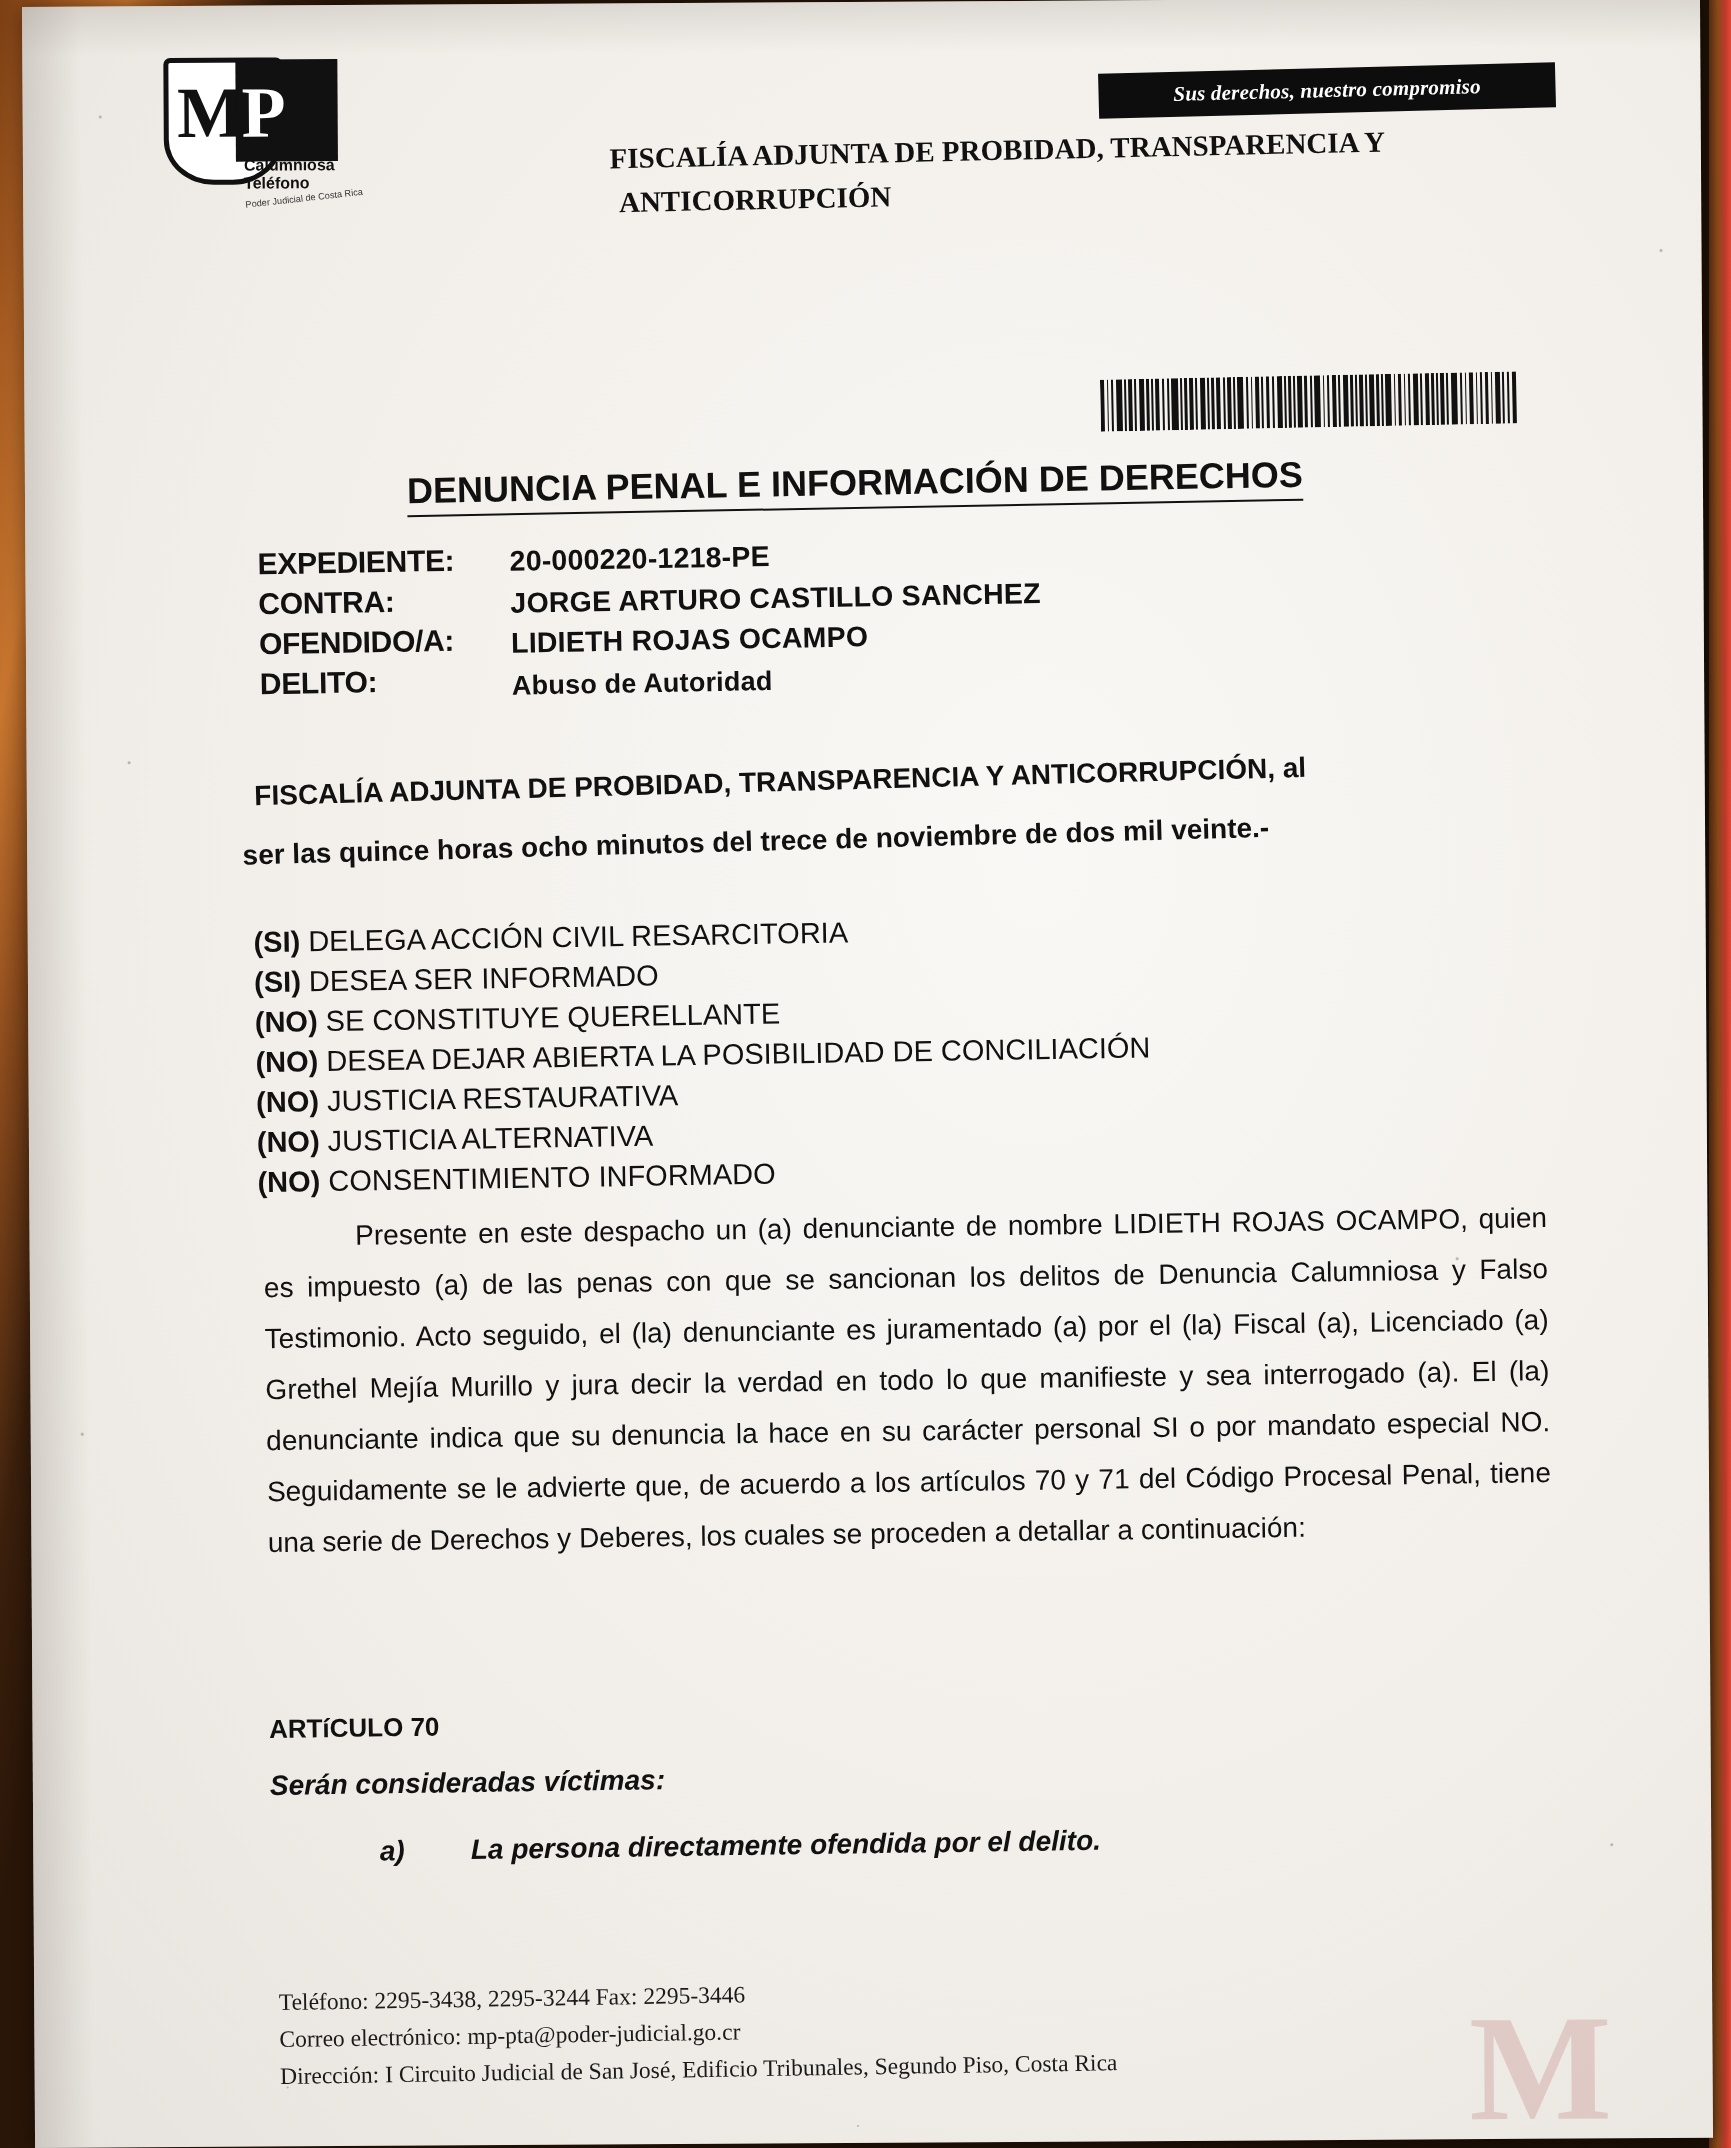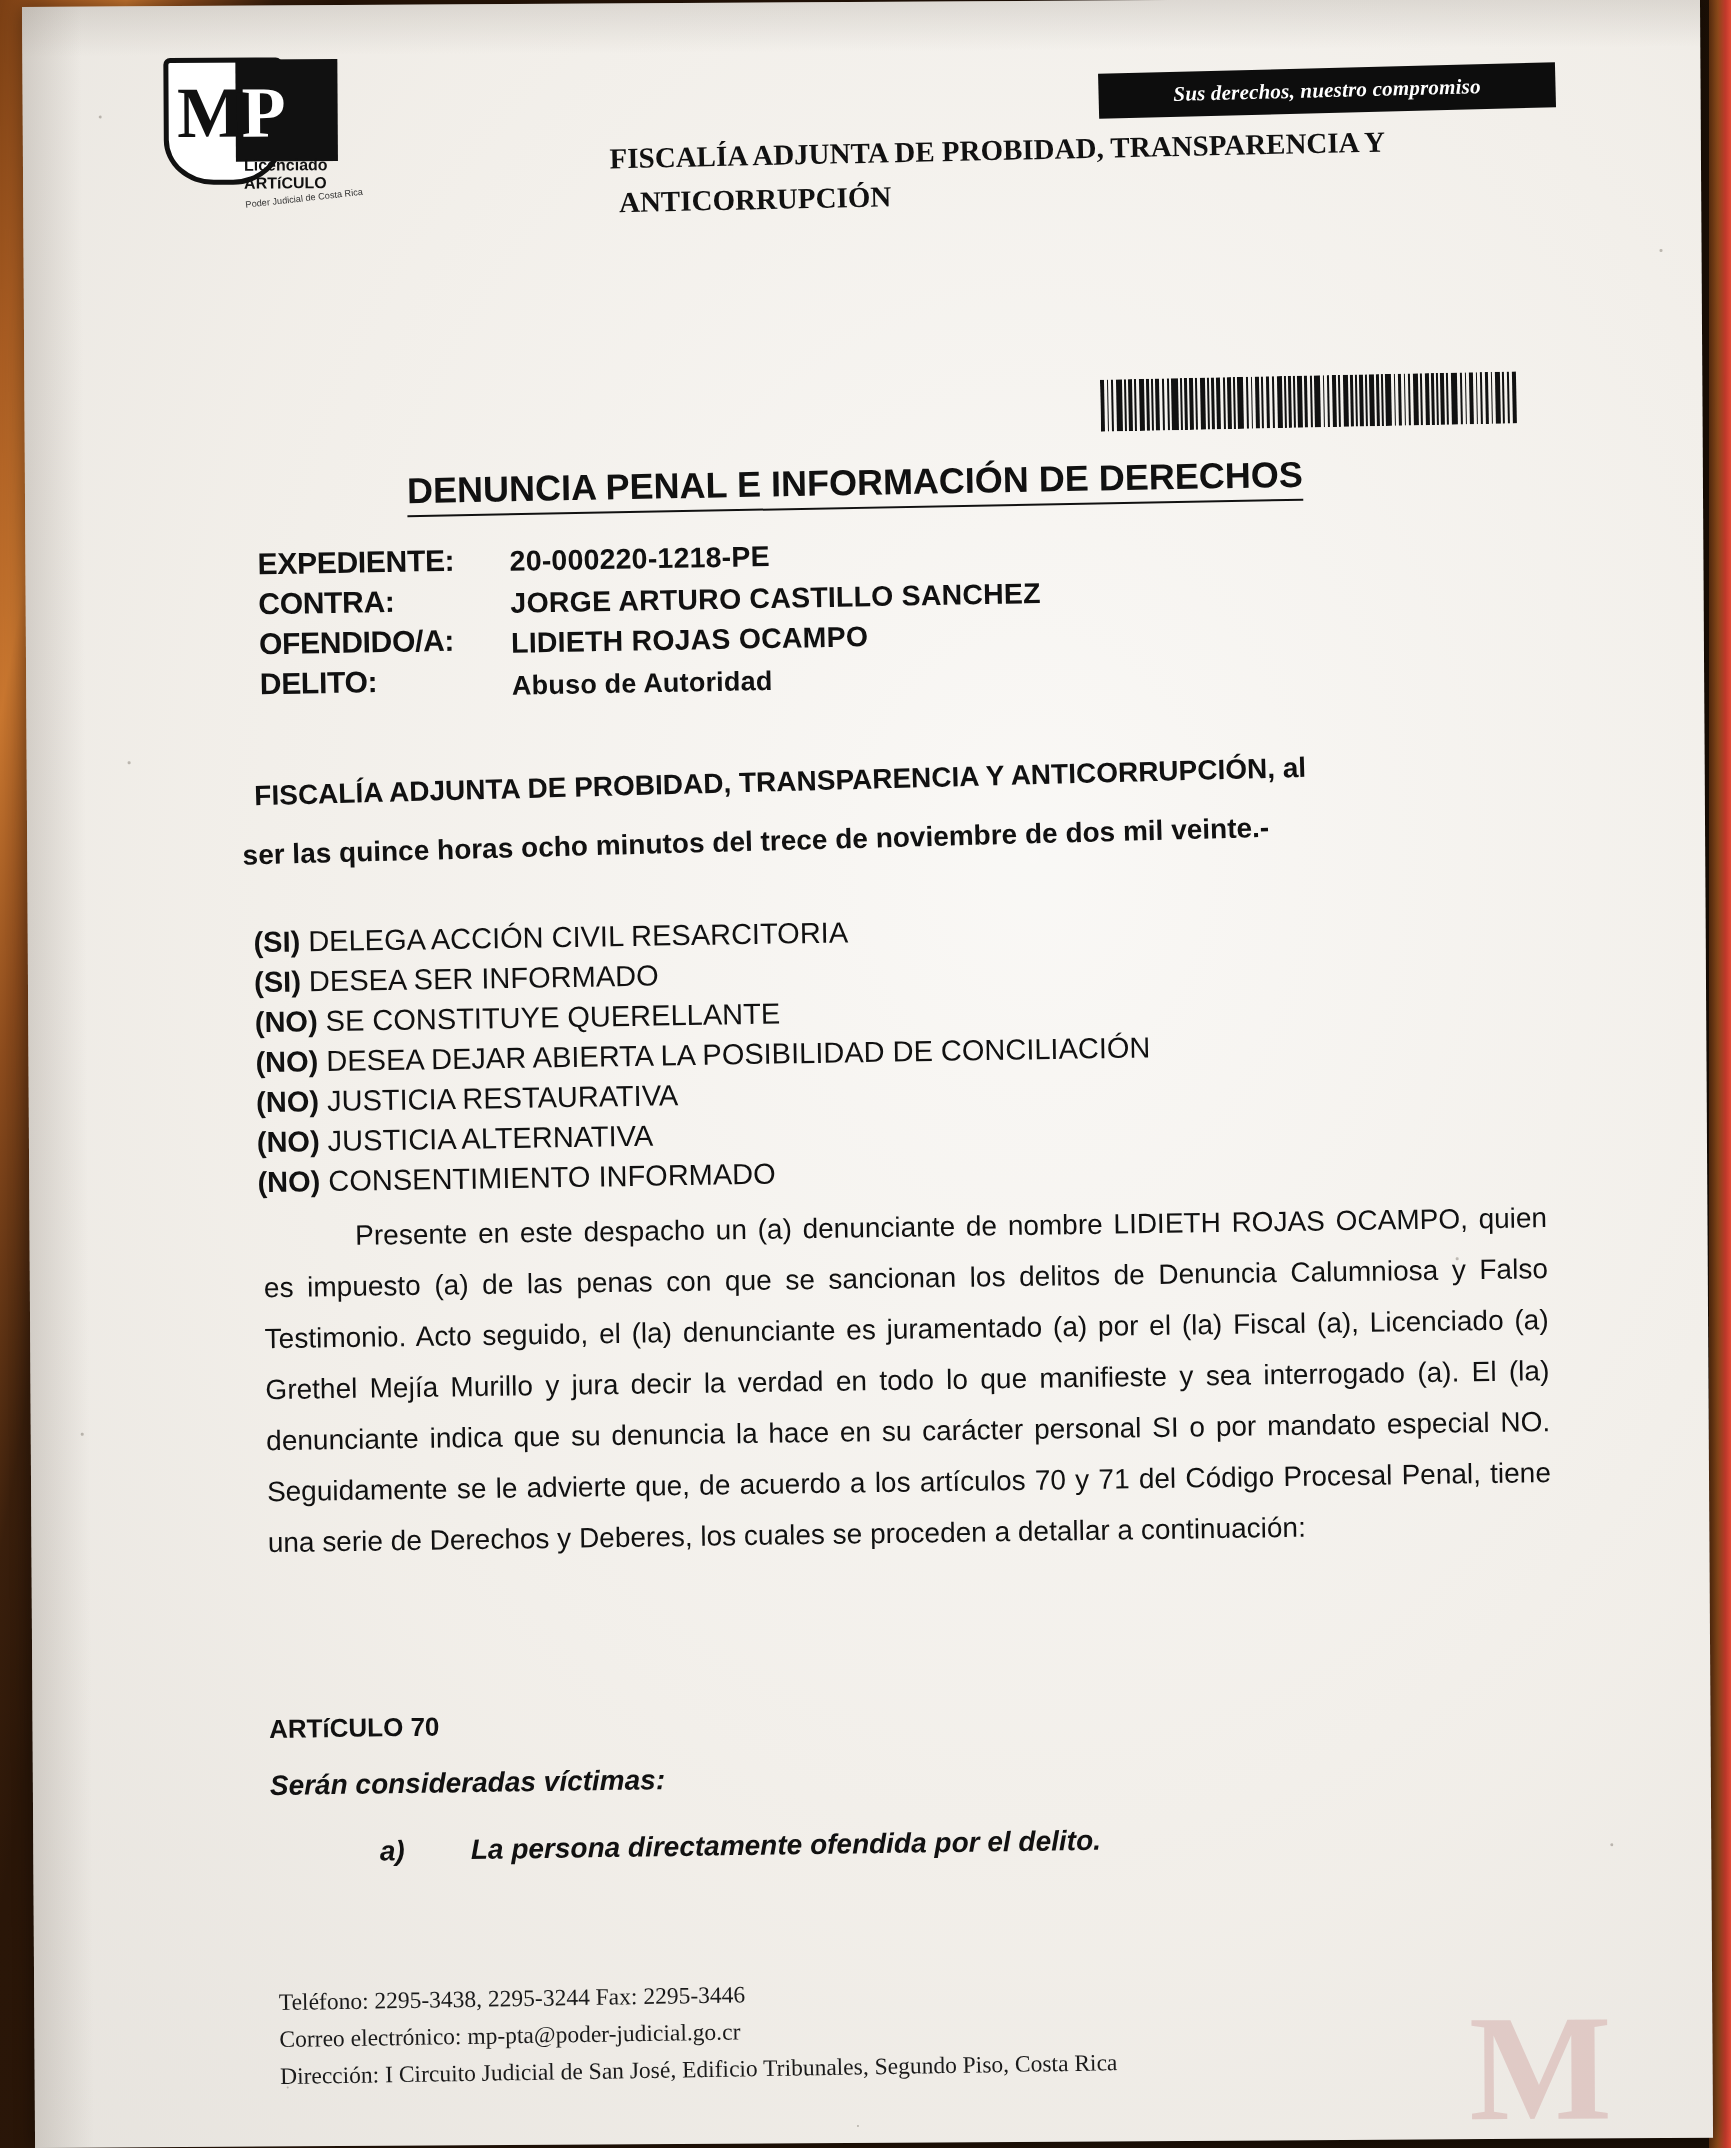--- a/index.html
+++ b/index.html
@@ -347,22 +347,22 @@
 <div class="page">
   <div class="paper-inner">
 
     <div class="header">
 
       <div class="logo">
         <div class="shield"></div>
         <div class="blackbox"></div>
         <div class="mp-letters">M<span class="p-white">P</span></div>
         <div class="ministerio">
-          <span>Licenciado</span><br>
-          <span>ARTíCULO</span>
+          <span>Calumniosa</span><br>
+          <span>Teléfono</span>
         </div>
         <div class="poder">Poder Judicial de Costa Rica</div>
       </div>
 
       <div class="slogan">
         <span>Sus derechos, nuestro compromiso</span>
       </div>
 
       <div class="office-title">
         <span>FISCALÍA ADJUNTA DE PROBIDAD, TRANSPARENCIA Y</span>

